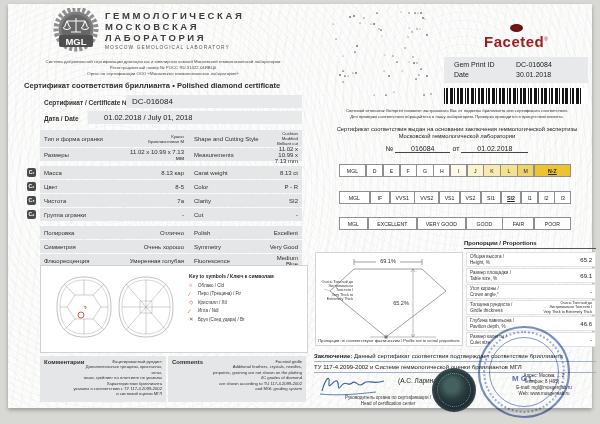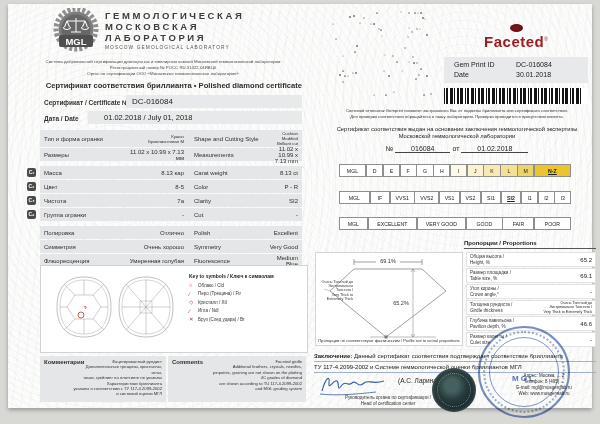--- a/index.html
+++ b/index.html
@@ -11,21 +11,21 @@
       repeating-radial-gradient(circle at 18% 45%, rgba(100,125,160,.055) 0 1px, transparent 1px 6px),
       repeating-radial-gradient(circle at 78% 22%, rgba(100,125,160,.04) 0 1px, transparent 1px 8px),
       repeating-linear-gradient(96deg, rgba(120,140,170,.035) 0 2px, transparent 2px 9px);}
   .abs{position:absolute;}
   
   #emblem{left:44px;top:4px;width:48px;height:46px;}
   #org{left:97px;top:6px;width:200px;}
   .org-ru{font-size:9.5px;font-weight:bold;letter-spacing:2.6px;color:#3d3d3d;line-height:11px;}
   .org-en{font-size:4.8px;letter-spacing:1.1px;color:#555;margin-top:2px;}
   #syslines{left:16px;top:55px;width:278px;text-align:center;font-size:4.3px;line-height:6px;color:#4a4a4a;}
-  #doc-title{left:16px;top:77px;width:278px;text-align:right;font-size:7.6px;font-weight:bold;color:#2e2e2e;}
+  #doc-title{left:16px;top:77px;width:278px;text-align:left;font-size:7.6px;font-weight:bold;color:#2e2e2e;}
   
   .flabel{font-size:6.5px;font-weight:bold;color:#333;}
   #cert-label{left:36px;top:95px;}
   #cert-band{left:118px;top:91px;width:176px;height:13px;background:#e7e9eb;}
   #cert-num{left:124px;top:93px;font-size:8px;color:#222;}
   #date-label{left:36px;top:111px;}
   #date-band{left:80px;top:107px;width:214px;height:13px;background:#e7e9eb;}
   #date-val{left:96px;top:109px;font-size:7.5px;color:#222;}
   
   #grading-rows{left:32px;top:126px;width:262px;}

